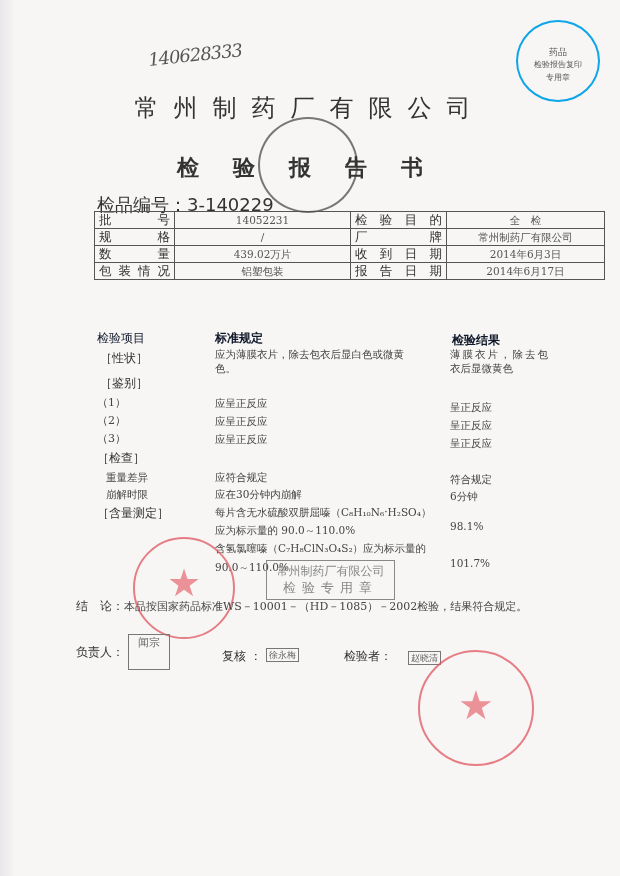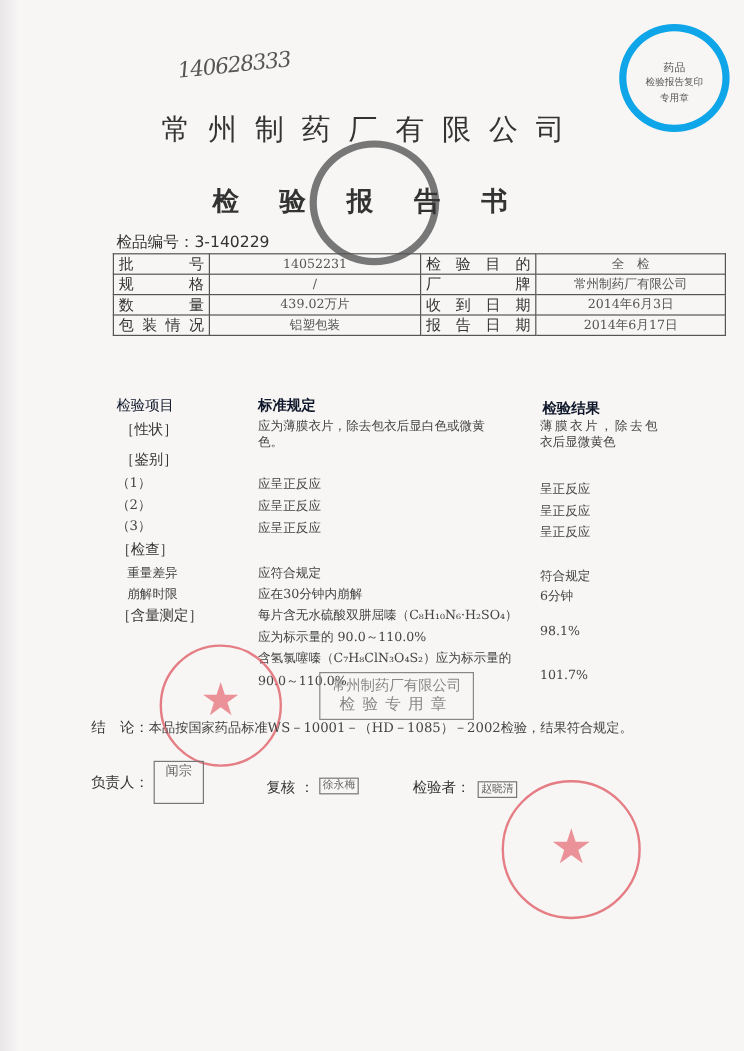--- a/index.html
+++ b/index.html
@@ -15,39 +15,39 @@
   .handwritten { left:148px; top:44px; font-family:"DejaVu Serif", serif;
     font-style:italic; font-size:18px; color:#555; letter-spacing:-1px;
     transform:rotate(-6deg); }
   .company { left:0; width:620px; top:92px; text-align:center;
     font-family:"DejaVu Sans", sans-serif; font-size:24px; letter-spacing:15px;
     color:#333; }
   .report-title { left:0; width:620px; top:153px; text-align:center;
     font-family:"DejaVu Sans", sans-serif; font-size:22px; font-weight:bold;
     letter-spacing:34px; color:#333; padding-left:14px; box-sizing:border-box; }
   .sample-no { left:97px; top:193px; font-family:"DejaVu Sans", sans-serif;
-    font-size:13px; color:#333; }
+    font-size:18px; color:#333; }
 
   table.info { position:absolute; left:94px; top:211px; width:511px;
     border-collapse:collapse; font-size:10.5px; }
   table.info td { border:1px solid #555; height:16px; padding:0; line-height:16px; }
   td.lbl { font-family:"DejaVu Sans", sans-serif; font-size:12.5px; color:#333;
     text-align:justify; text-align-last:justify; padding:0 4px !important; }
   td.val { text-align:center; color:#555; }
   td.val-left { text-align:left; color:#555; padding-left:4px !important; }
 
   .hdr { font-family:Liberation Serif, serif; font-size:12px; color:#0f172a; }
   .item { font-size:11px; color:#444; }
   .cat { font-family:"DejaVu Sans", sans-serif; font-size:12px; color:#333; }
   .std { font-size:10.5px; color:#444; }
   .res { font-size:10.5px; color:#444; }
   .small { font-size:9.5px; color:#555; }
 
   .stamp { position:absolute; border-radius:50%; }
-  .stamp-gray { border:6px solid #0ea5e9; color:#888; }
+  .stamp-gray { border:2px solid #0ea5e9; color:#888; }
   .stamp-red { border:2.5px solid #e05560; color:#e05560; opacity:0.75; }
   .star { position:absolute; color:#e8707a; text-align:center; }
   .rect-stamp { position:absolute; border:1.5px solid #888; color:#888;
     font-family:"DejaVu Sans", sans-serif; text-align:center; }
   .sig { position:absolute; border:1px solid #777; font-size:9px; color:#666;
     padding:0 2px; line-height:12px; }
 </style>
 </head>
 <body>
 
@@ -154,17 +154,17 @@
 
 <div class="abs" style="left:76px;top:598px;font-size:11px;color:#444;">
   <span class="cat">结　论：</span><span>本品按国家药品标准WS－10001－（HD－1085）－2002检验，结果符合规定。</span>
 </div>
 
 <div class="abs cat" style="left:76px;top:644px;">负责人：</div>
 <div class="sig" style="left:128px;top:634px;width:36px;height:34px;font-size:11px;line-height:16px;text-align:center;">闻宗</div>
 <div class="abs cat" style="left:222px;top:648px;">复核 ：</div>
 <div class="sig" style="left:266px;top:648px;">徐永梅</div>
 <div class="abs cat" style="left:344px;top:648px;">检验者：</div>
-<div class="sig" style="left:398px;top:651px;">赵晓清</div>
+<div class="sig" style="left:408px;top:651px;">赵晓清</div>
 
 <div class="stamp stamp-red" style="left:418px;top:650px;width:112px;height:112px;">
   <div class="star" style="left:0;top:30px;width:112px;font-size:40px;">★</div>
 </div>
 
 </body></html>

